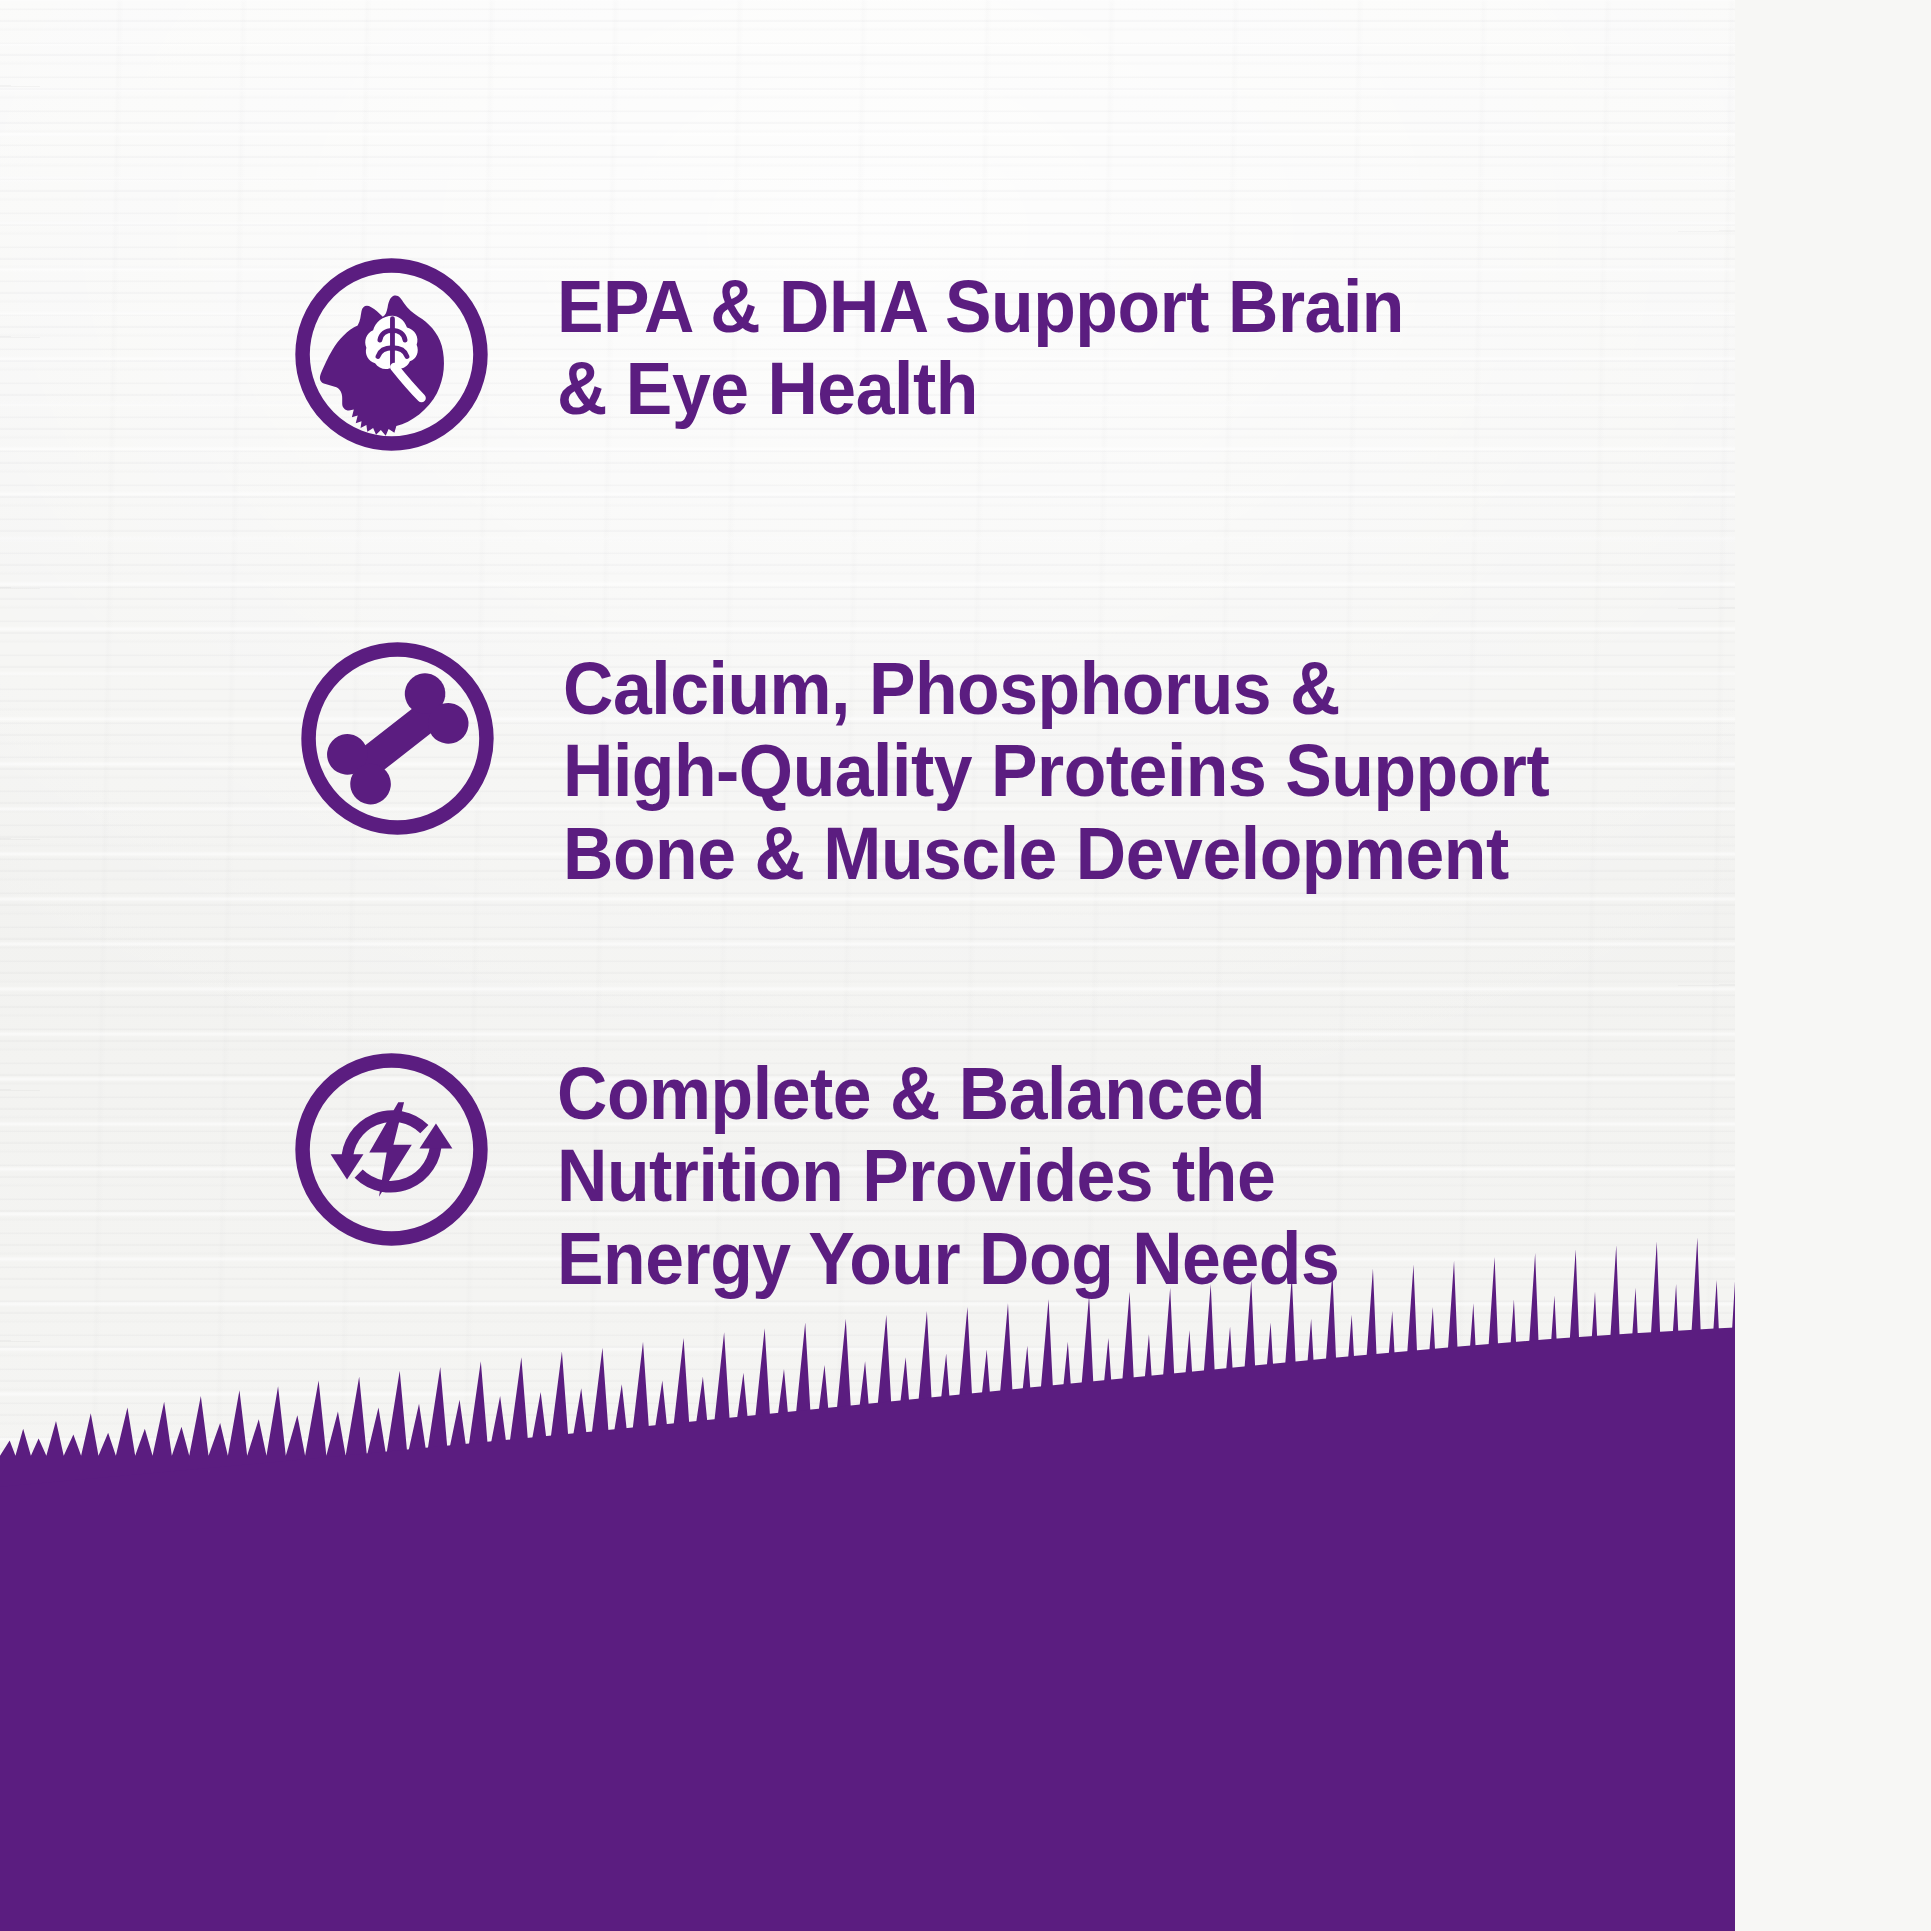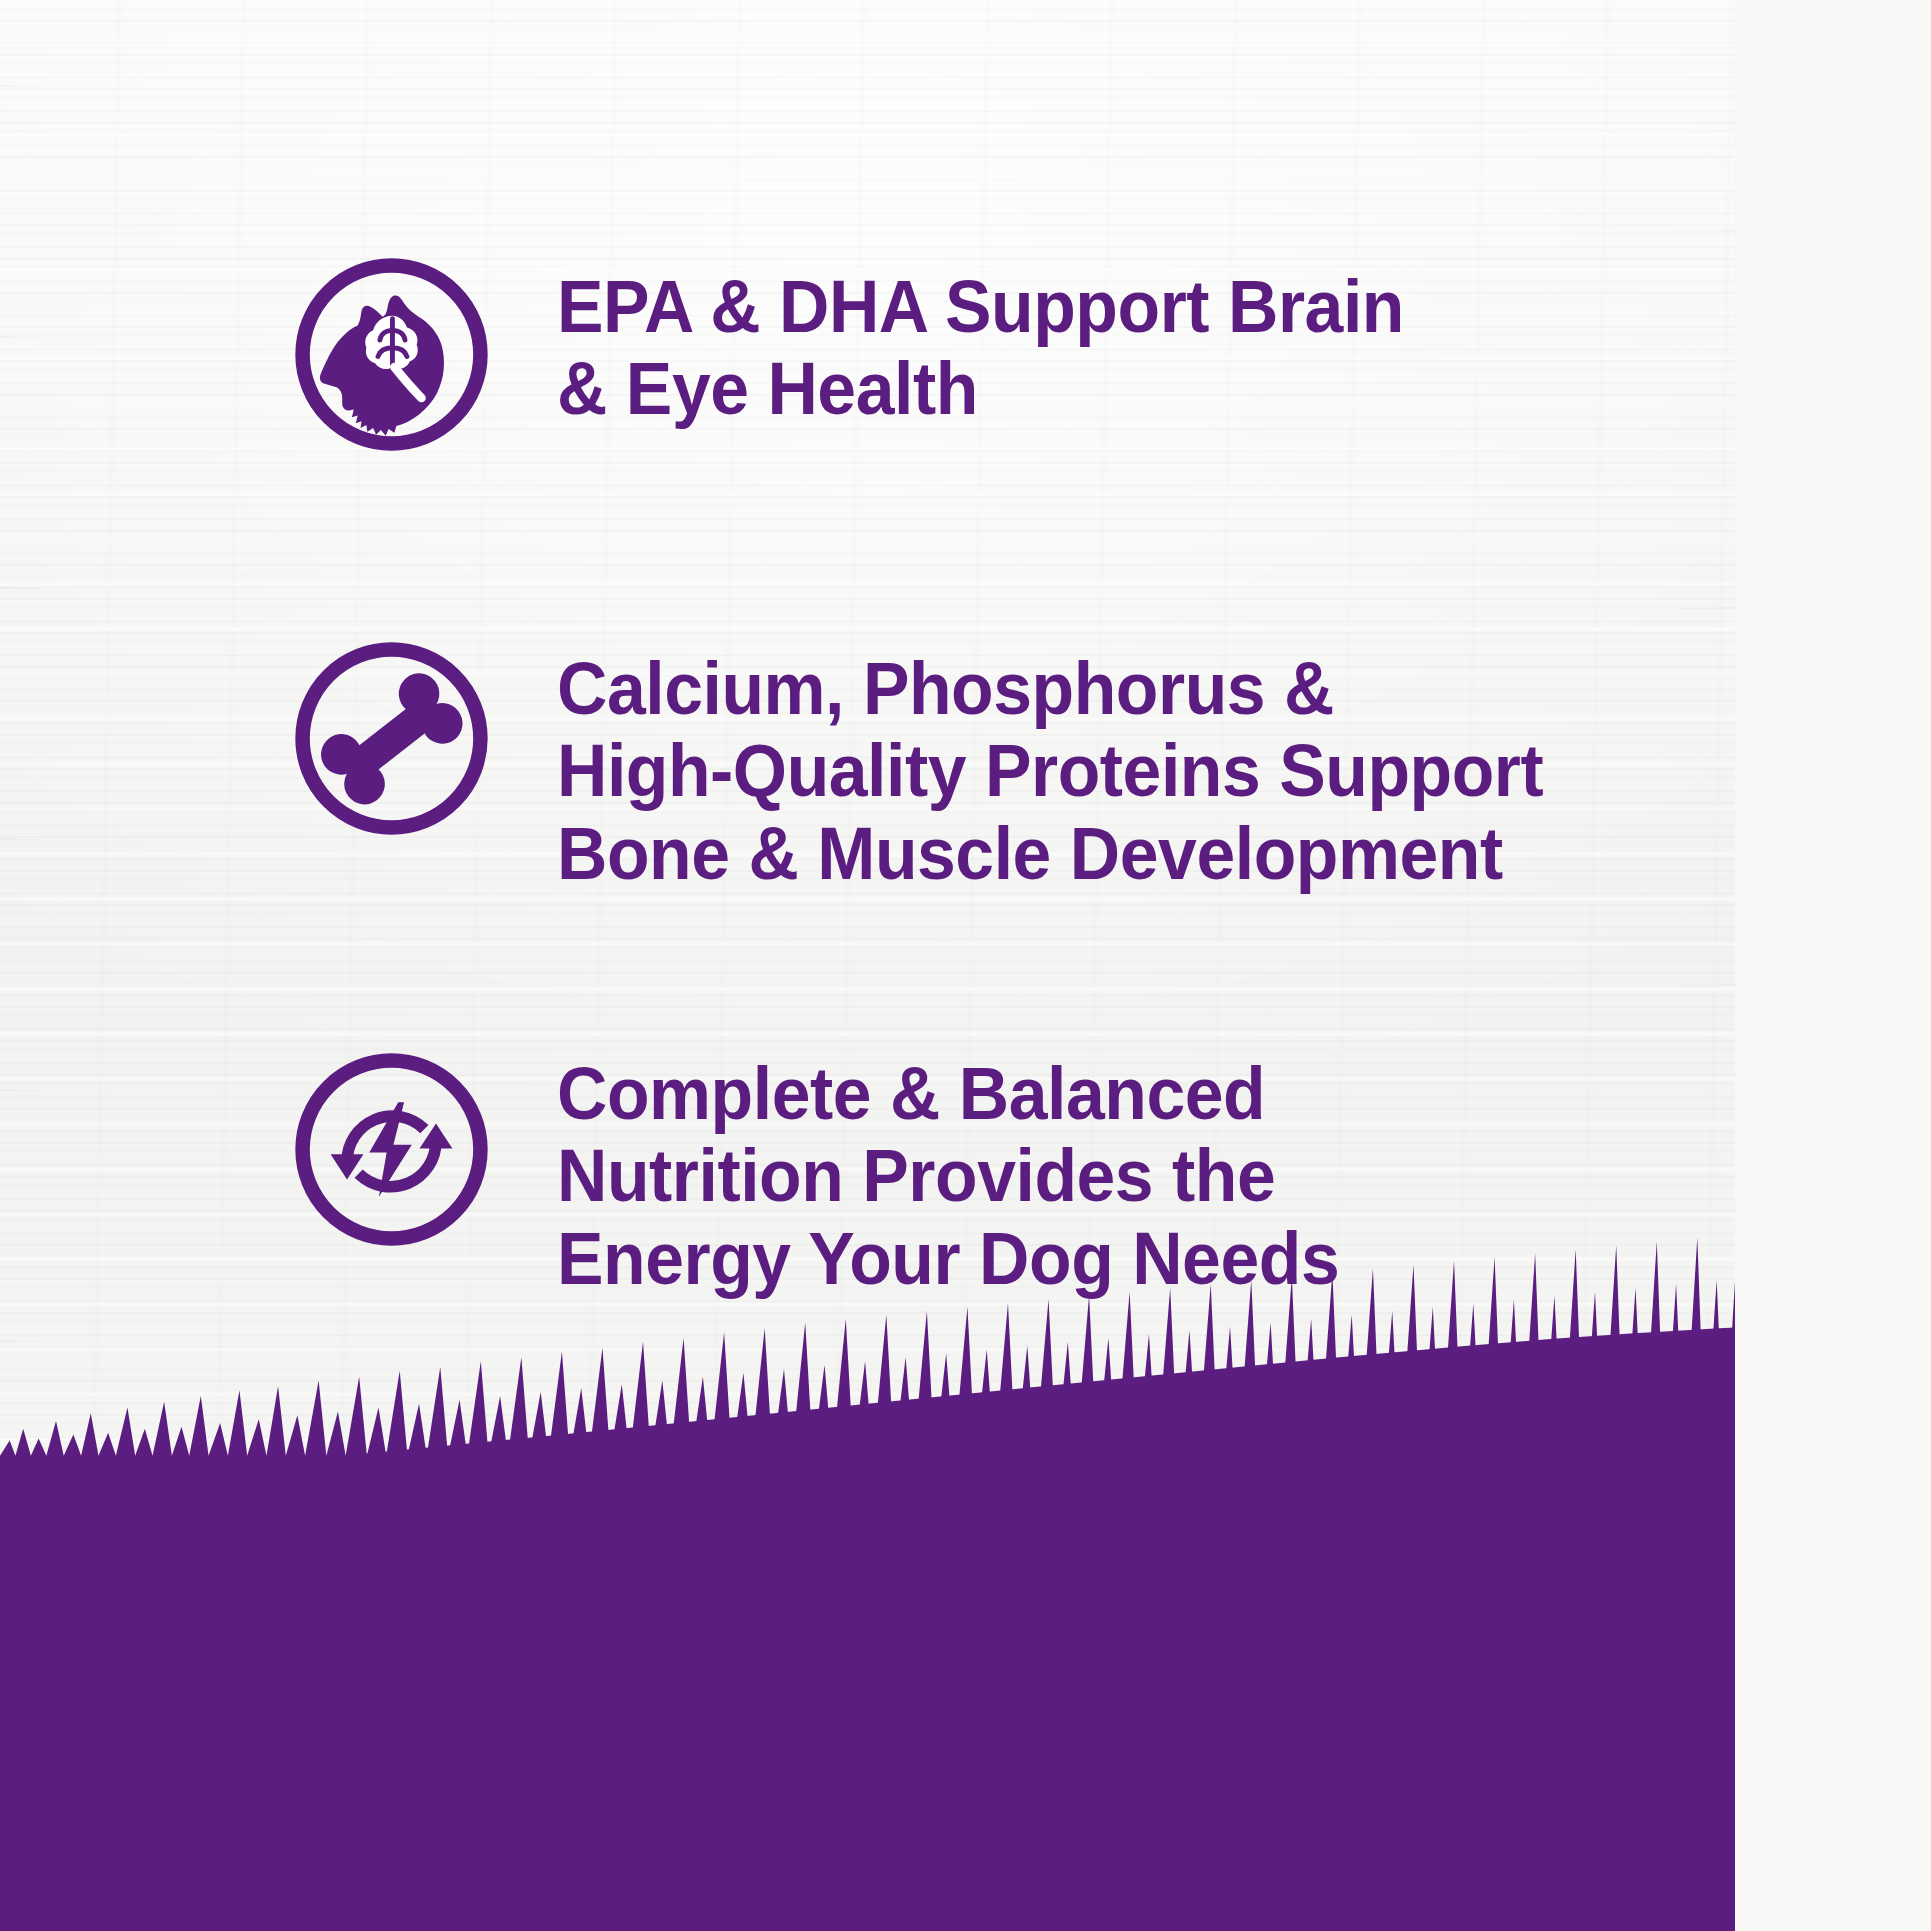--- a/index.html
+++ b/index.html
@@ -66,21 +66,21 @@
     font-weight:700;
     letter-spacing:-0.5px;
     line-height:1.10;
     white-space:pre-line;
     transform:scaleX(.93);
     transform-origin:left top;
   }
 
   #feat0{left:290px;top:253px;}
   #feat0 .ftext{font-size:75px;margin-left:64px;margin-top:11.6px;}
-  #feat1{left:290px;top:637px;justify-content:center;}
+  #feat1{left:296px;top:637px;justify-content:center;}
   #feat1 .ftext{font-size:75px;margin-left:64px;margin-top:9.7px;}
   #feat2{left:290px;top:1048px;justify-content:space-between;}
   #feat2 .ftext{font-size:75px;margin-left:64px;margin-top:3.9px;}
 
   
   .scene{position:absolute;left:0;bottom:0;width:1931px;height:734px;}
   .scene svg{display:block;width:1931px;height:734px;}
 </style>
 </head>
 <body>

